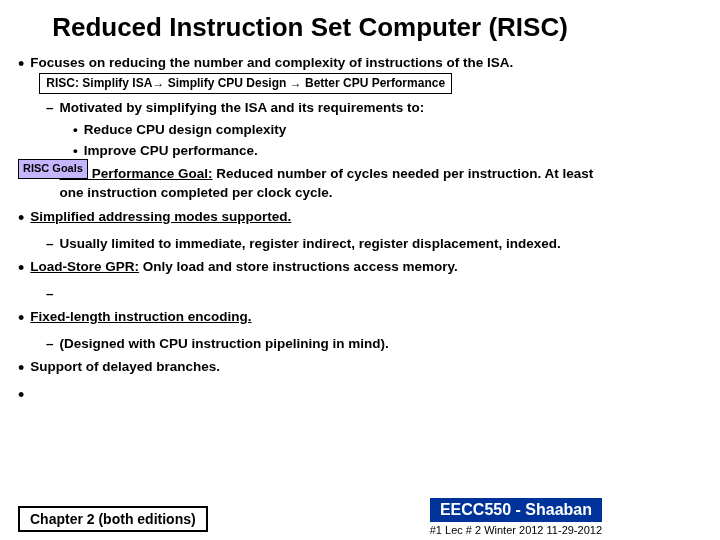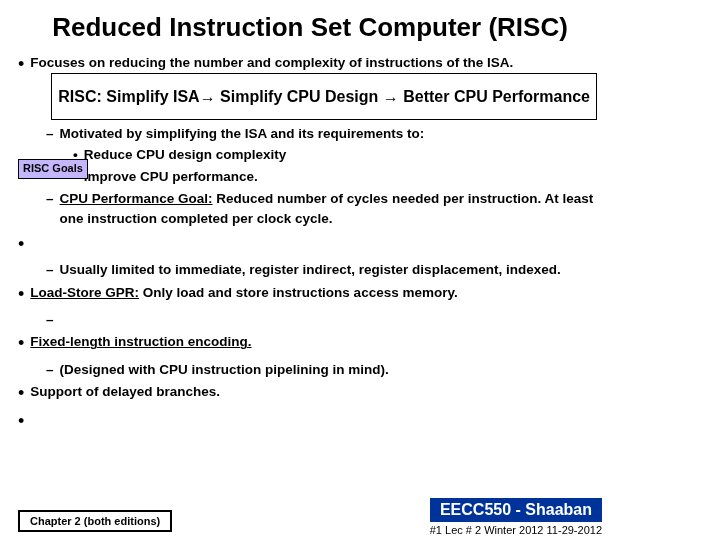--- a/index.html
+++ b/index.html
@@ -62,44 +62,44 @@
     .sub-sub-dot {
       margin-right: 6px;
       flex-shrink: 0;
     }
     .underline {
       text-decoration: underline;
     }
     .inline-box {
       display: inline-block;
       border: 1.5px solid #000;
-      padding: 11px 6px;
-      font-size: 16px;
-      font-weight: bold;
-      margin-left: 21px;
+      padding: 1px 6px;
+      font-size: 12px;
+      font-weight: bold;
+      margin-left: 9px;
       white-space: nowrap;
     }
     .risc-goals-box {
       display: inline-block;
       border: 1.5px solid #000;
       padding: 1px 4px;
       font-size: 11px;
       font-weight: bold;
       position: absolute;
       left: 18px;
       top: 159px;
       background: #c4b5fd;
     }
     .footer-left {
       position: absolute;
       bottom: 8px;
       left: 18px;
       border: 2px solid #000;
       padding: 3px 10px;
-      font-size: 11px;
+      font-size: 14px;
       font-weight: bold;
       text-align: center;
     }
     .footer-right {
       position: absolute;
       bottom: 4px;
       right: 18px;
       text-align: right;
     }
     .footer-brand {
@@ -156,20 +156,23 @@
     <div class="sub-item" style="margin-top:3px;">
       <span class="dash bold">–</span>
       <span>
         <span class="bold underline">CPU Performance Goal:</span>
         <span class="bold"> Reduced number of cycles needed per instruction.   At least one instruction completed per clock cycle.</span>
       </span>
     </div>
 
     <div class="bullet-item" style="margin-top:4px;">
       <span class="bullet-dot">•</span>
+      <span>
+        <span class="bold underline">Simplified addressing modes supported.</span>
+      </span>
     </div>
     <div class="sub-item">
       <span class="dash bold">–</span>
       <span class="bold">Usually limited to immediate, register indirect, register displacement, indexed.</span>
     </div>
 
     <div class="bullet-item" style="margin-top:3px;">
       <span class="bullet-dot">•</span>
       <span>
         <span class="bold underline">Load-Store GPR:</span>

